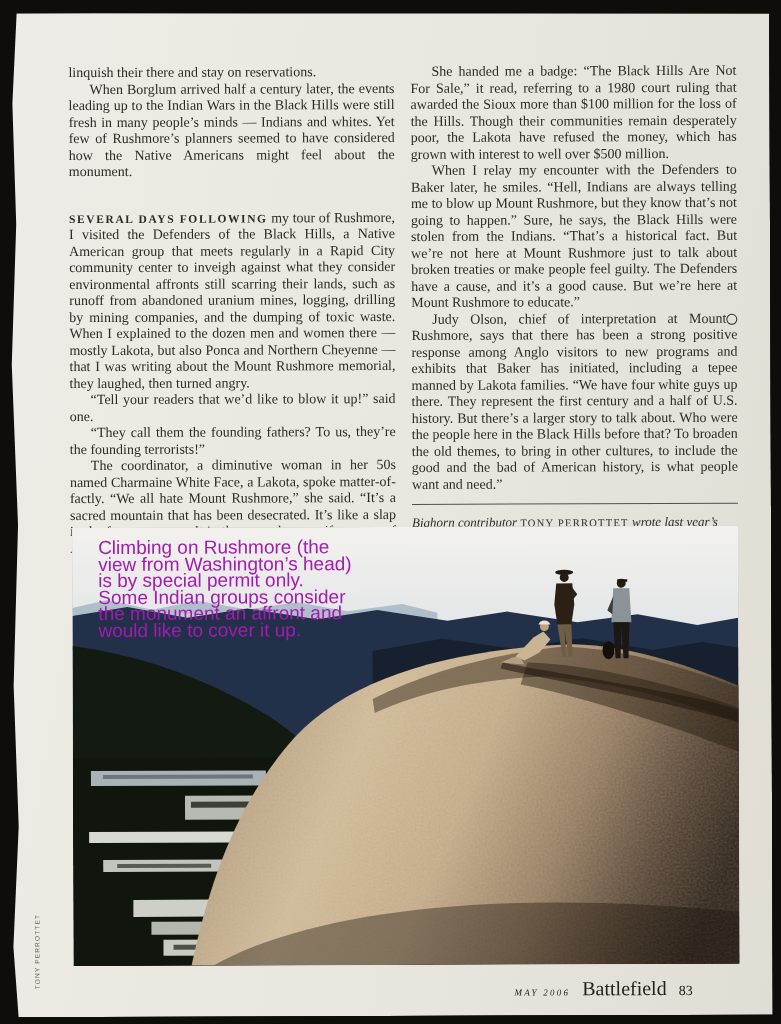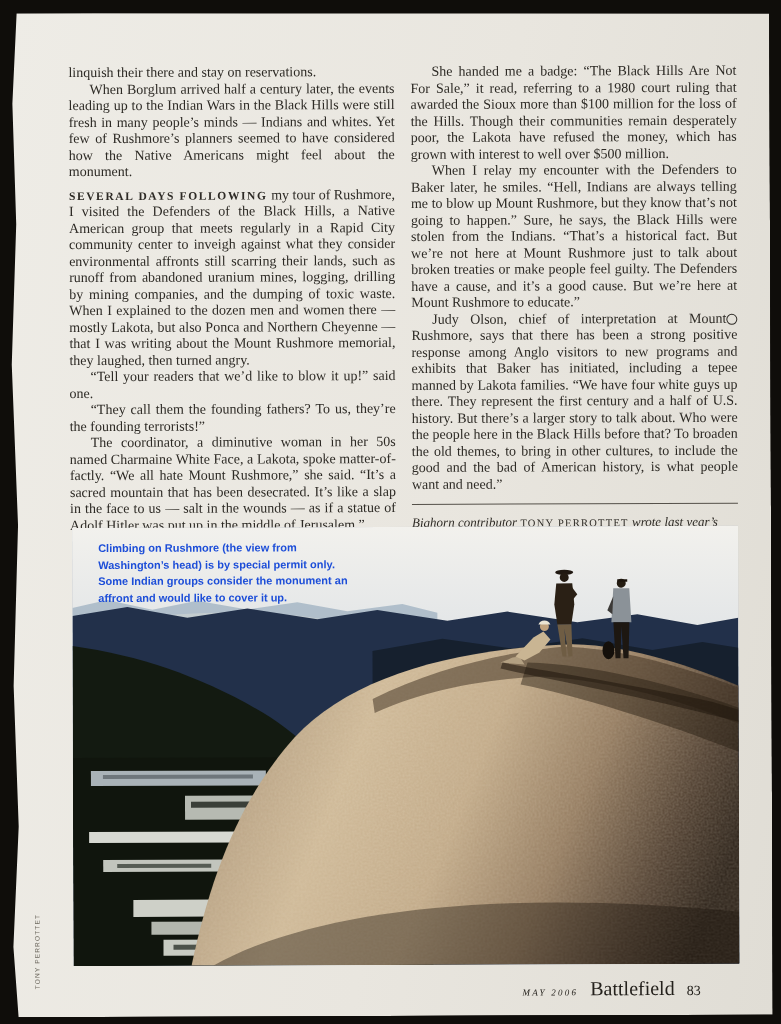--- a/index.html
+++ b/index.html
@@ -15,43 +15,43 @@
     transform:rotate(-0.2deg);
   }
   
   .columns{
     position:absolute;left:60px;top:52px;width:668px;
     display:flex;gap:16px;color:#2d2a25;
   }
   .col{flex:1;font-size:14px;line-height:16.5px;text-align:justify;}
   .col p{margin:0;text-indent:1.5em;}
   .col p.noindent{text-indent:0;}
-  .col p.sectionstart{text-indent:0;margin-top:7px;}
+  .col p.sectionstart{text-indent:0;margin-top:30px;}
   .opener{font-size:11.5px;letter-spacing:.14em;font-weight:bold;}
   .endmark{
     float:right;width:9px;height:9px;border:1.6px solid #2d2a25;
     border-radius:50%;margin-top:3px;
   }
   .rule{height:1px;background:#55514a;margin:11px 0 9px 0;}
   .bio{font-size:13px;line-height:17px;font-style:italic;text-align:left;color:#2d2a25;}
   .bio .bioname{font-style:normal;font-size:10.5px;letter-spacing:.12em;}
   
   .photo{
     position:absolute;left:62px;top:515px;width:666px;height:438px;
     background:#c9cdd2;overflow:hidden;
   }
   .photo svg{display:block;width:100%;height:100%;}
   .caption{
     position:absolute;left:26px;top:12px;width:256px;
-    font-family:"Liberation Sans", sans-serif;font-weight:bold;
-    font-size:11px;line-height:16.5px;color:#1d4ed8;
+    font-family:"Liberation Sans", sans-serif;font-weight:normal;
+    font-size:19px;line-height:16.5px;color:#a21caf;
   }
   
   .footer{
-    position:absolute;top:966px;right:72px;
+    position:absolute;top:966px;right:80px;
     display:flex;align-items:baseline;gap:12px;color:#24211c;
   }
   .footer .issue{
     font-style:italic;font-size:9px;letter-spacing:.25em;
   }
   .footer .mag{font-size:20px;}
   .footer .pagenum{font-size:14px;}
   
   .credit{
     position:absolute;left:22px;top:884px;height:92px;

